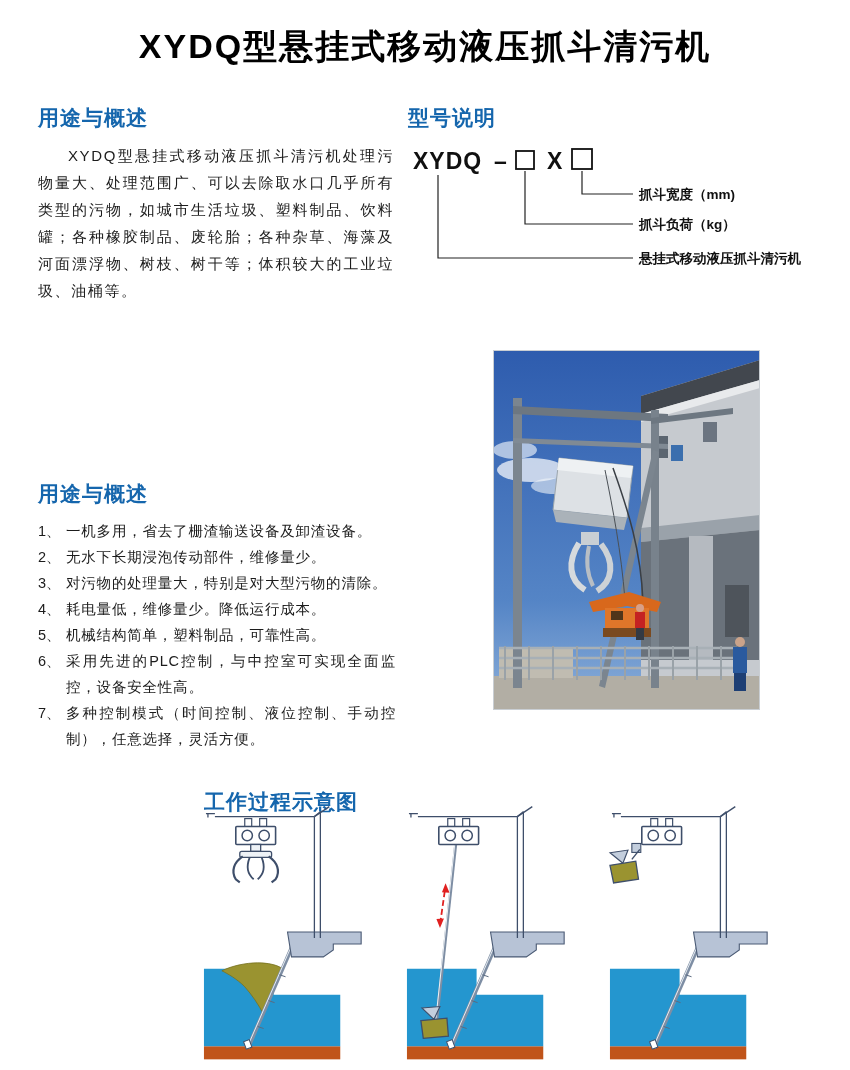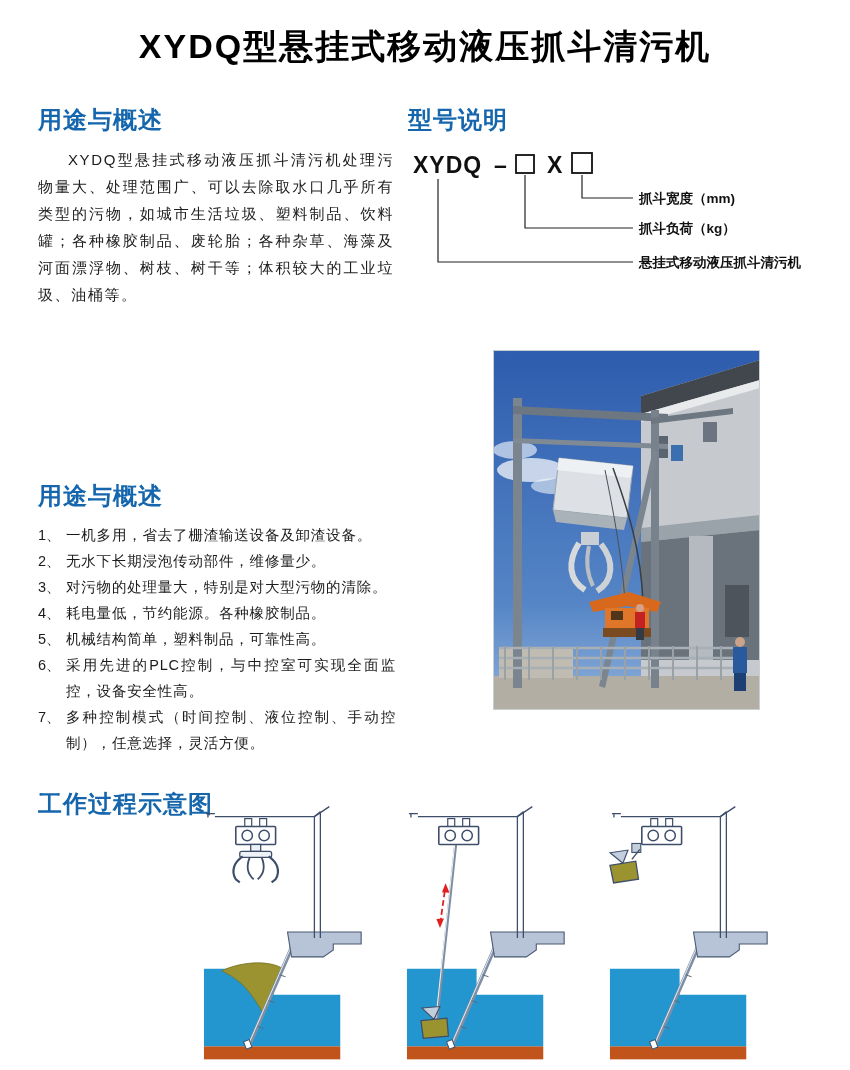--- a/index.html
+++ b/index.html
@@ -1,29 +1,29 @@
 <!DOCTYPE html>
 <html><head>
 <meta charset="utf-8">
 <style>
   html,body{margin:0;padding:0;background:#ffffff;}
   .page{position:relative;width:850px;height:1070px;background:#ffffff;overflow:hidden;
         font-family:"Liberation Sans","DejaVu Sans",sans-serif;color:#1f1f1f;}
   .title{position:absolute;top:24px;left:0;width:100%;margin:0;text-align:center;
          font-size:34px;font-weight:bold;color:#000000;letter-spacing:2px;}
-  .heading{font-size:24px;font-weight:bold;color:#1566ad;margin:0 0 10px 0;letter-spacing:1px;}
+  .heading{font-size:21px;font-weight:bold;color:#1566ad;margin:0 0 10px 0;letter-spacing:1px;}
   
   .overview{position:absolute;left:38px;top:104px;width:356px;}
   .para{font-size:15px;line-height:27px;margin:0;text-align:justify;text-indent:2em;
         letter-spacing:1.6px;color:#1c1c1c;}
   .features{position:absolute;left:38px;top:480px;width:358px;}
   .feat{display:flex;font-size:14.5px;line-height:26px;color:#1c1c1c;}
   .feat .num{flex:0 0 28px;}
   .feat .ftext{flex:1;text-align:justify;letter-spacing:0.8px;}
-  .process{position:absolute;left:38px;top:788px;width:320px;}
+  .process{position:absolute;left:38px;top:788px;width:320px;text-align:right;}
   
   .model{position:absolute;left:408px;top:104px;width:448px;}
   .model-svg{display:block;margin-top:4px;width:445px;height:140px;}
   .code{font-size:23px;font-weight:bold;fill:#101010;letter-spacing:1px;
         font-family:"Liberation Sans","DejaVu Sans",sans-serif;}
   .codebox{fill:none;stroke:#101010;stroke-width:1.8;}
   .mline{fill:none;stroke:#222;stroke-width:1.2;}
   .mlabel{font-size:13.5px;font-weight:bold;fill:#101010;
           font-family:"Liberation Sans","DejaVu Sans",sans-serif;}
   .photo{position:absolute;left:493px;top:350px;width:267px;height:360px;margin:0;}
@@ -161,21 +161,21 @@
       <div class="feat">
         <span class="num">2、</span>
         <span class="ftext">无水下长期浸泡传动部件，维修量少。</span>
       </div>
       <div class="feat">
         <span class="num">3、</span>
         <span class="ftext">对污物的处理量大，特别是对大型污物的清除。</span>
       </div>
       <div class="feat">
         <span class="num">4、</span>
-        <span class="ftext">耗电量低，节约能源。各种橡胶制品。</span>
+        <span class="ftext">耗电量低，维修量少。降低运行成本。</span>
       </div>
       <div class="feat">
         <span class="num">5、</span>
         <span class="ftext">机械结构简单，塑料制品，可靠性高。</span>
       </div>
       <div class="feat">
         <span class="num">6、</span>
         <span class="ftext">采用先进的PLC控制，与中控室可实现全面监控，设备安全性高。</span>
       </div>
       <div class="feat">

